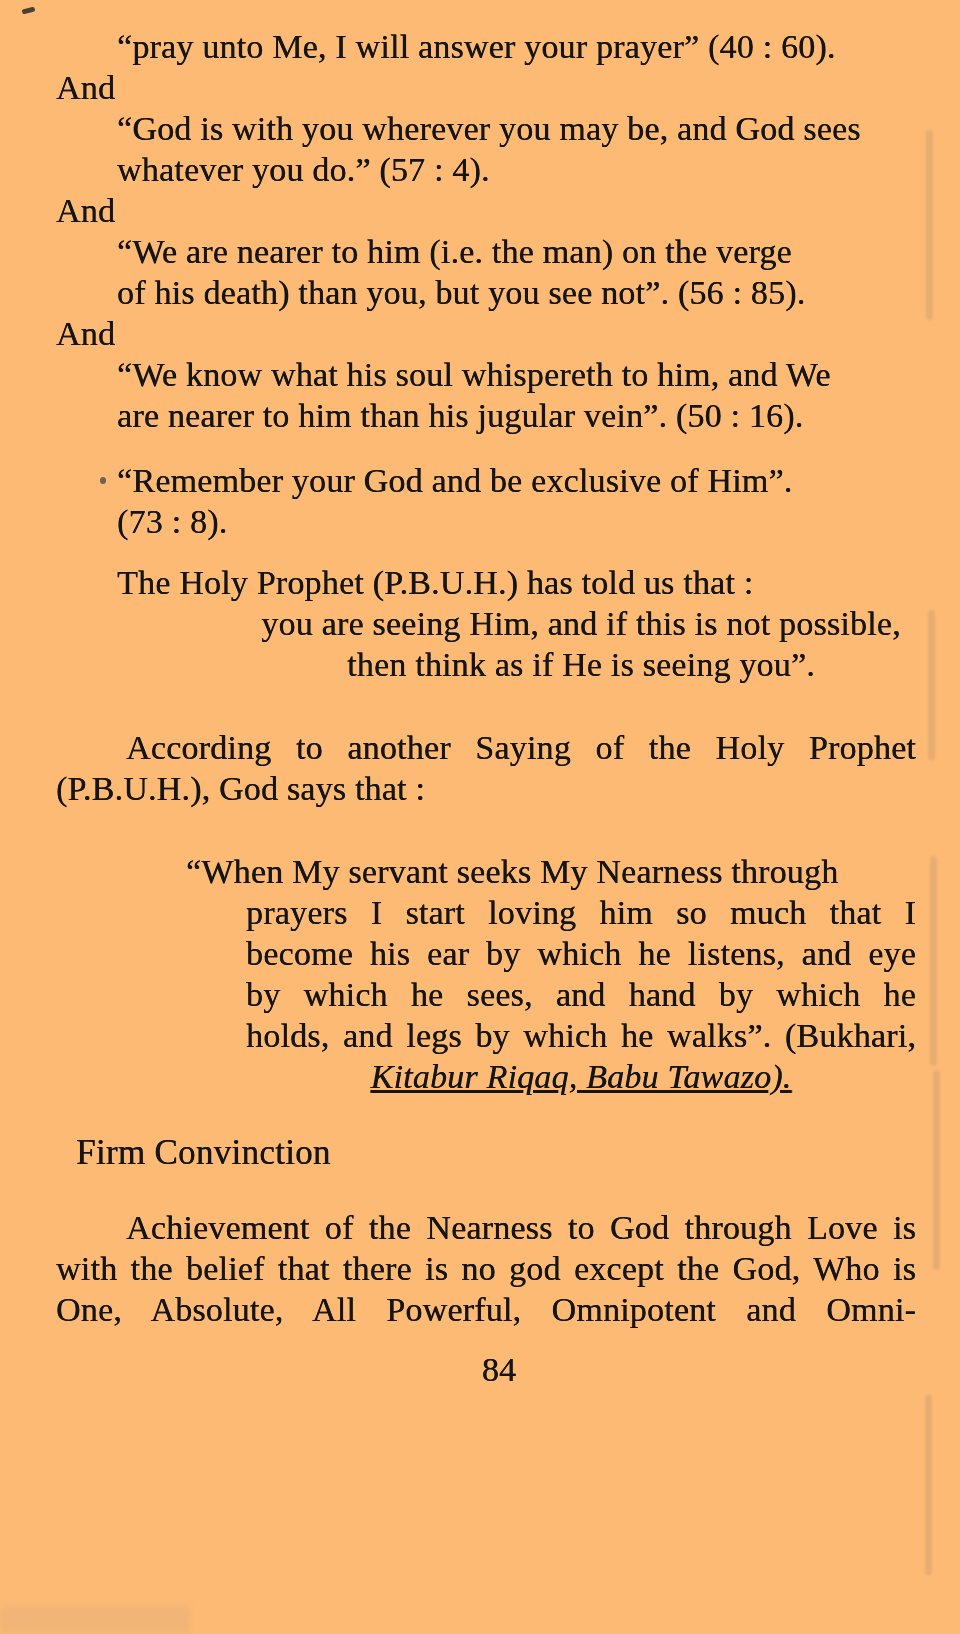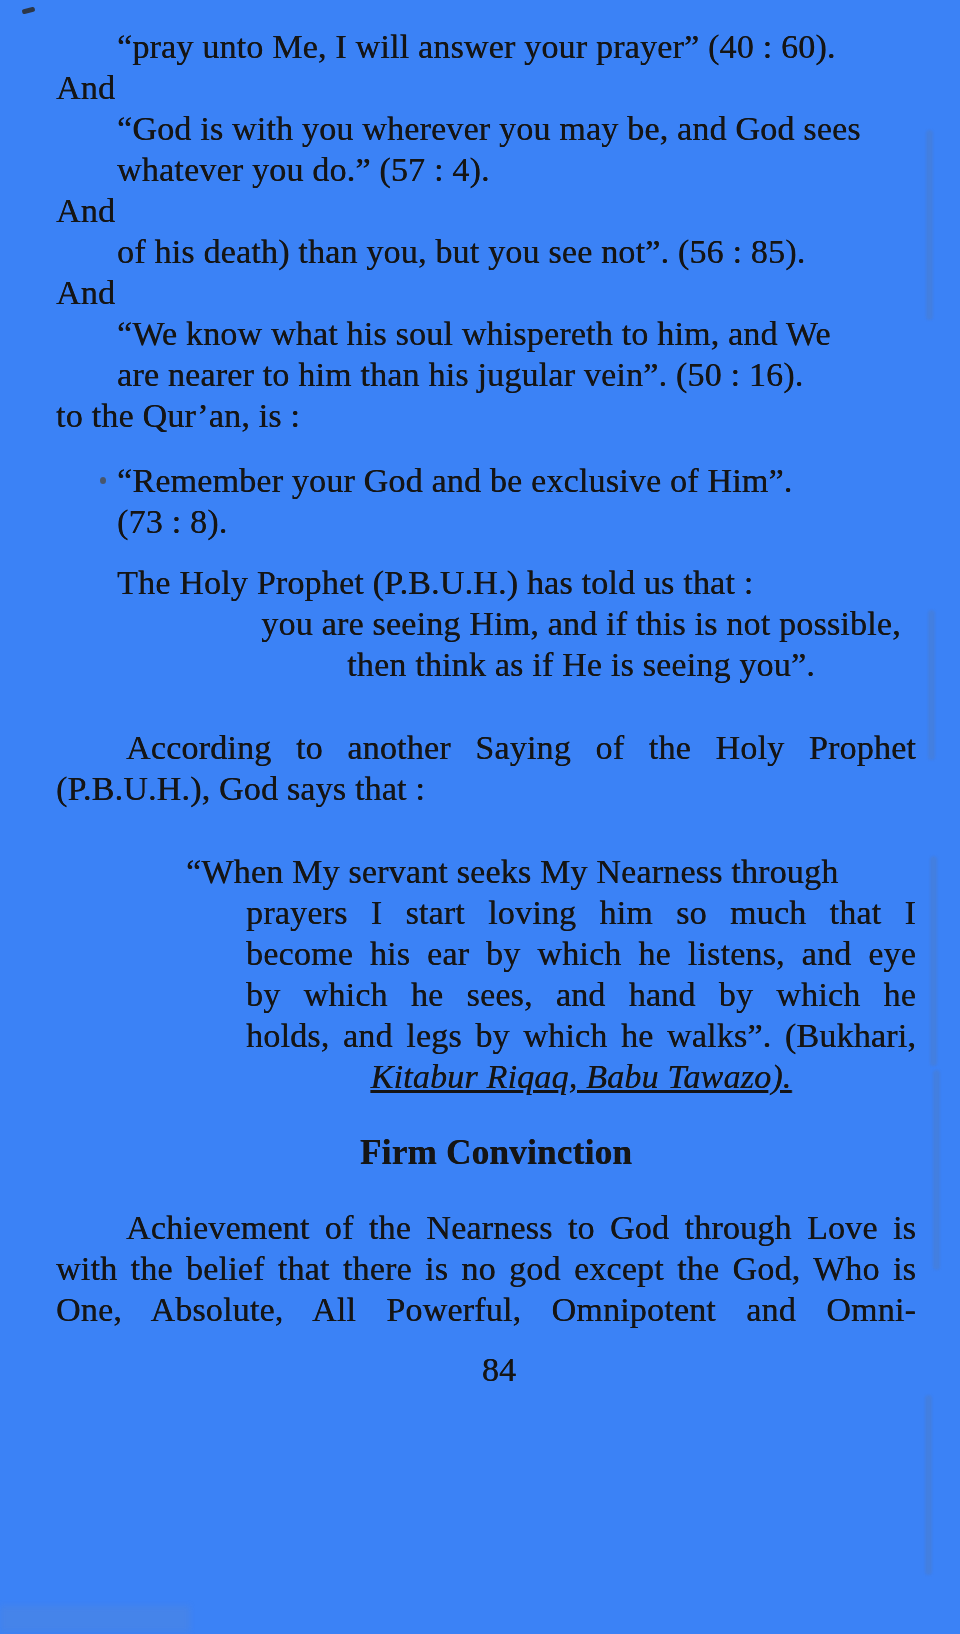--- a/index.html
+++ b/index.html
@@ -1,20 +1,20 @@
 <!DOCTYPE html>
 <html><head>
 <meta charset="utf-8">
 <style>
   html,body { margin:0; padding:0; background:#ffffff; }
   .page {
     position:relative;
     width:960px; height:1634px;
     box-sizing:border-box;
-    background:#3b82f6;
+    background:#fdba74;
     overflow:hidden;
     font-family:"Liberation Serif","DejaVu Serif",serif;
     color:#151515;
     padding:26px 44px 0 56px;
   }
   .ln {
     font-size:34px;
     line-height:41px;
     height:41px;
     letter-spacing:0.2px;
@@ -22,22 +22,22 @@
     white-space:nowrap;
   }
   .q1  { margin-left:61px; }   
   .pi  { margin-left:70px; }   
   .pi2 { margin-left:131px; }  
   .q2a { margin-left:130px; }  
   .q2b { margin-left:190px;text-align:center; }  
   .just { text-align:justify; text-align-last:justify; white-space:normal; }
   .it { font-style:italic;text-decoration:underline; }
   .heading {
-    font-size:35px; font-weight:bold;
-    text-align:center; line-height:44px; height:44px;
+    font-size:35px; font-weight:normal;
+    text-align:left; line-height:44px; height:44px;
     margin-top:34px; margin-left:20px;
     letter-spacing:0.3px;
     text-shadow:0.4px 0 0 currentColor;
   }
   .pagenum { text-align:center; margin-left:26px; }
   .mt29{margin-top:29px} .mt24{margin-top:24px} .mt30{margin-top:20px}
   .mt27{margin-top:42px} .mt32{margin-top:32px} .mt19{margin-top:19px}
   
   .speck { position:absolute; left:22px; top:8px; width:13px; height:5px;
            background:#2a2a2a; border-radius:2px; transform:rotate(-14deg); opacity:.85; }
@@ -56,26 +56,26 @@
 </head>
 <body>
 
 <div class="page">
 
   <div class="ln q1">“pray unto Me, I will answer your prayer” (40 : 60).</div>
   <div class="ln">And</div>
   <div class="ln q1">“God is with you wherever you may be, and God sees</div>
   <div class="ln q1">whatever you do.” (57 : 4).</div>
   <div class="ln">And</div>
+  <div class="ln q1">“We are nearer to him (i.e. the man) on the verge</div>
   <div class="ln q1">of his death) than you, but you see not”. (56 : 85).</div>
   <div class="ln">And</div>
   <div class="ln q1">“We know what his soul whispereth to him, and We</div>
   <div class="ln q1">are nearer to him than his jugular vein”. (50 : 16).</div>
 
-  <div class="ln">to the Qur’an, is :</div>
 
   <div class="ln q1 mt24">“Remember your God and be exclusive of Him”.</div>
   <div class="ln q1">(73 : 8).</div>
 
   <div class="ln q1 mt30">The Holy Prophet (P.B.U.H.) has told us that :</div>
 
   <div class="ln q2b">you are seeing Him, and if this is not possible,</div>
   <div class="ln q2b">then think as if He is seeing you”.</div>
 
   <div class="ln pi just mt27">According to another Saying of the Holy Prophet</div>

